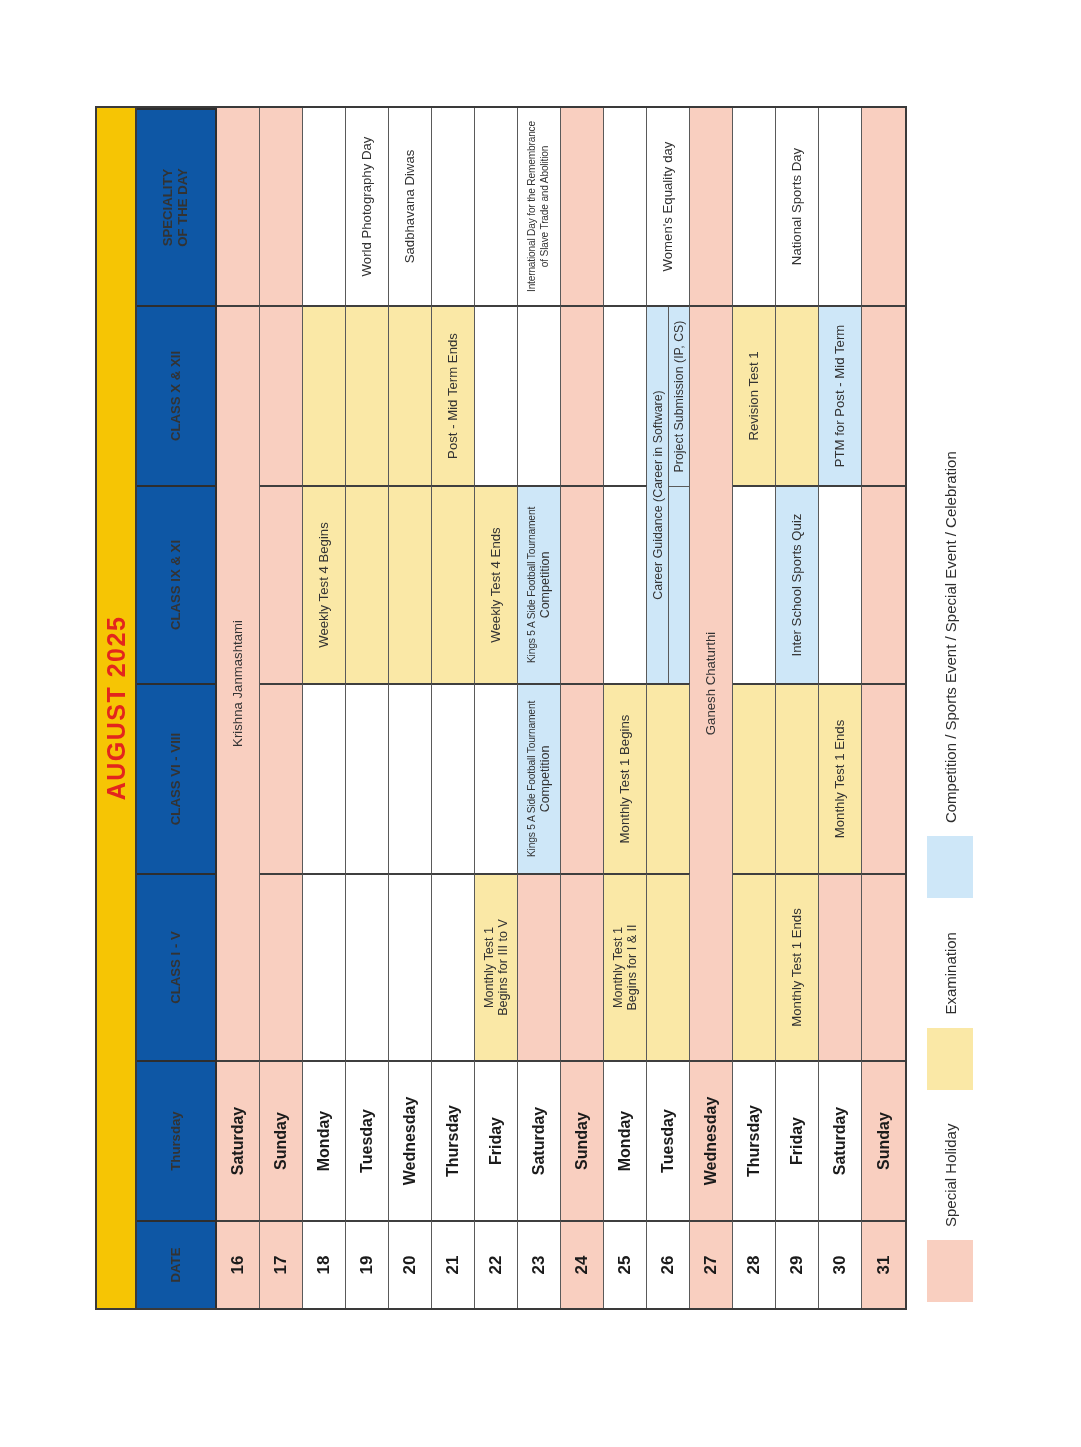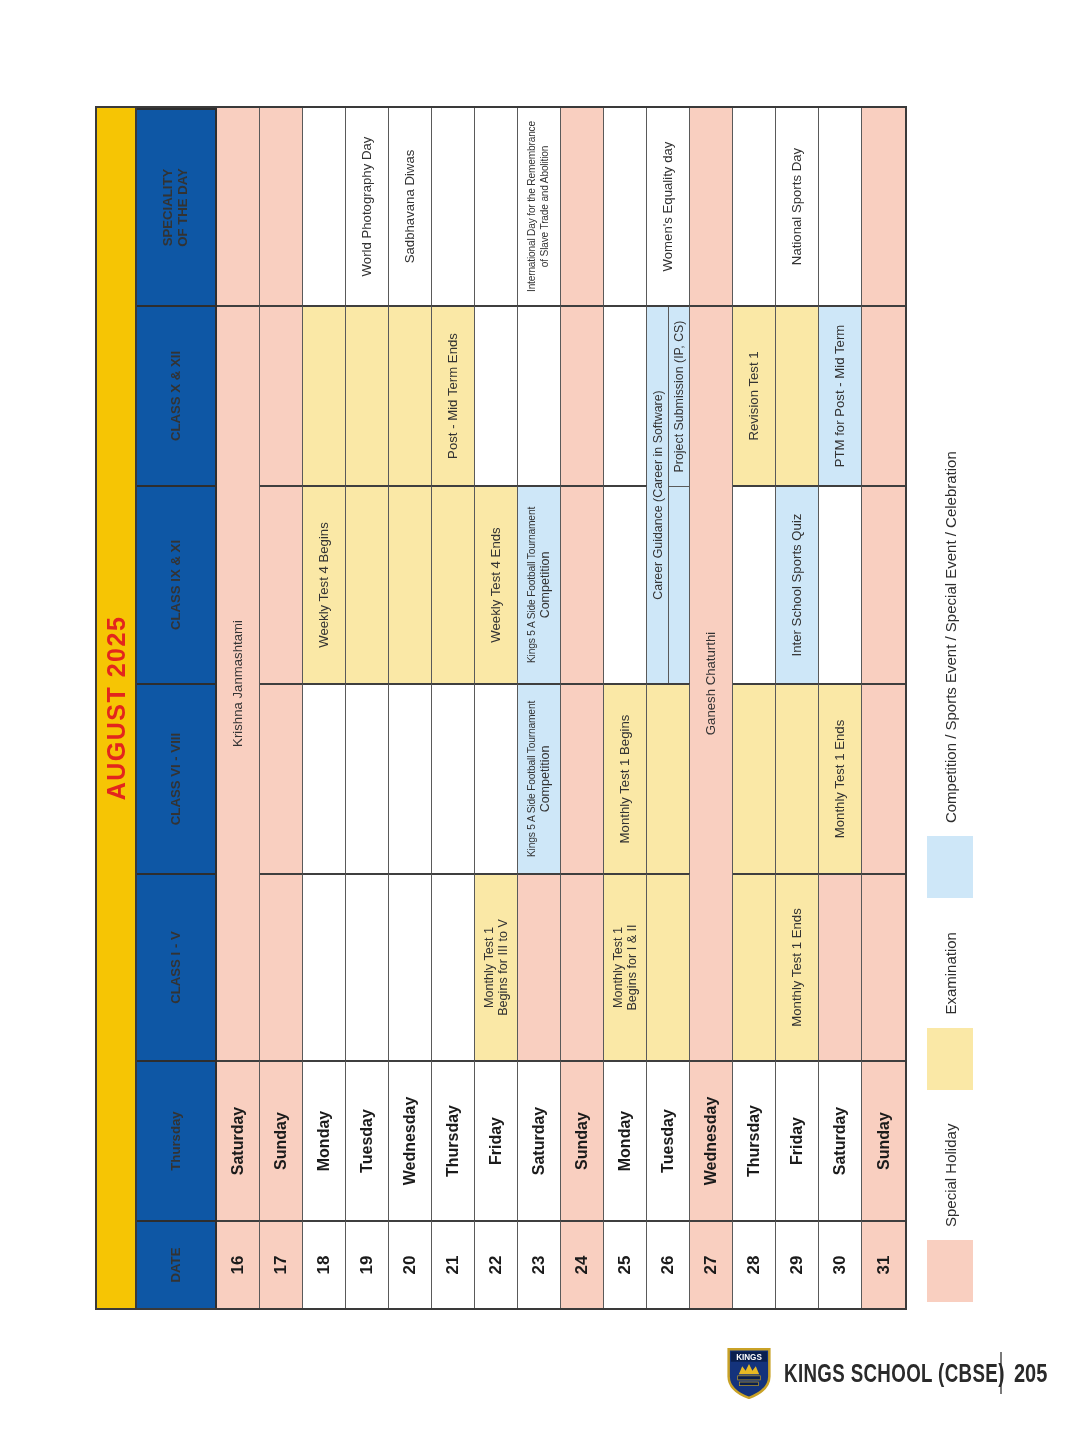--- a/index.html
+++ b/index.html
@@ -316,29 +316,14 @@
         <div class="sw" id="sw1" style="background: rgb(250, 232, 166);"></div>
         <span class="lab">Examination</span>
       </div>
       <div class="li">
         <div class="sw" id="sw2" style="background: rgb(206, 231, 248);"></div>
         <span class="lab">Competition / Sports Event / Special Event / Celebration</span>
       </div>
     </div>
   </div>
 
-  <div class="footer">
-    <svg width="46" height="52" viewBox="0 0 40 46">
-      <path d="M2 2 h36 v24 c0 10 -10 16 -18 19 c-8 -3 -18 -9 -18 -19 z" fill="#14337c" stroke="#c9a227" stroke-width="2.2"></path>
-      <rect x="4" y="4" width="32" height="9" fill="#0a1f4e"></rect>
-      <text x="20" y="11.3" font-size="7.2" fill="#ffffff" text-anchor="middle" font-weight="bold" font-family="Liberation Sans, sans-serif">KINGS</text>
-      <path d="M11 24 l3 -7 l3 4 l3 -6 l3 6 l3 -4 l3 7 z" fill="#e8b923"></path>
-      <rect x="10" y="25.5" width="20" height="3.6" fill="#0a1f4e" stroke="#c9a227" stroke-width="0.6"></rect>
-      <rect x="11.5" y="31" width="17" height="3.2" fill="#0a1f4e" stroke="#c9a227" stroke-width="0.6"></rect>
-    </svg>
-    <div class="school-name-box">
-      <span class="school-name">KINGS SCHOOL (CBSE)</span>
-    </div>
-    <div class="pg-divider"></div>
-    <span class="page-num">205</span>
-  </div>
 
 </div>
 
 </body></html>

